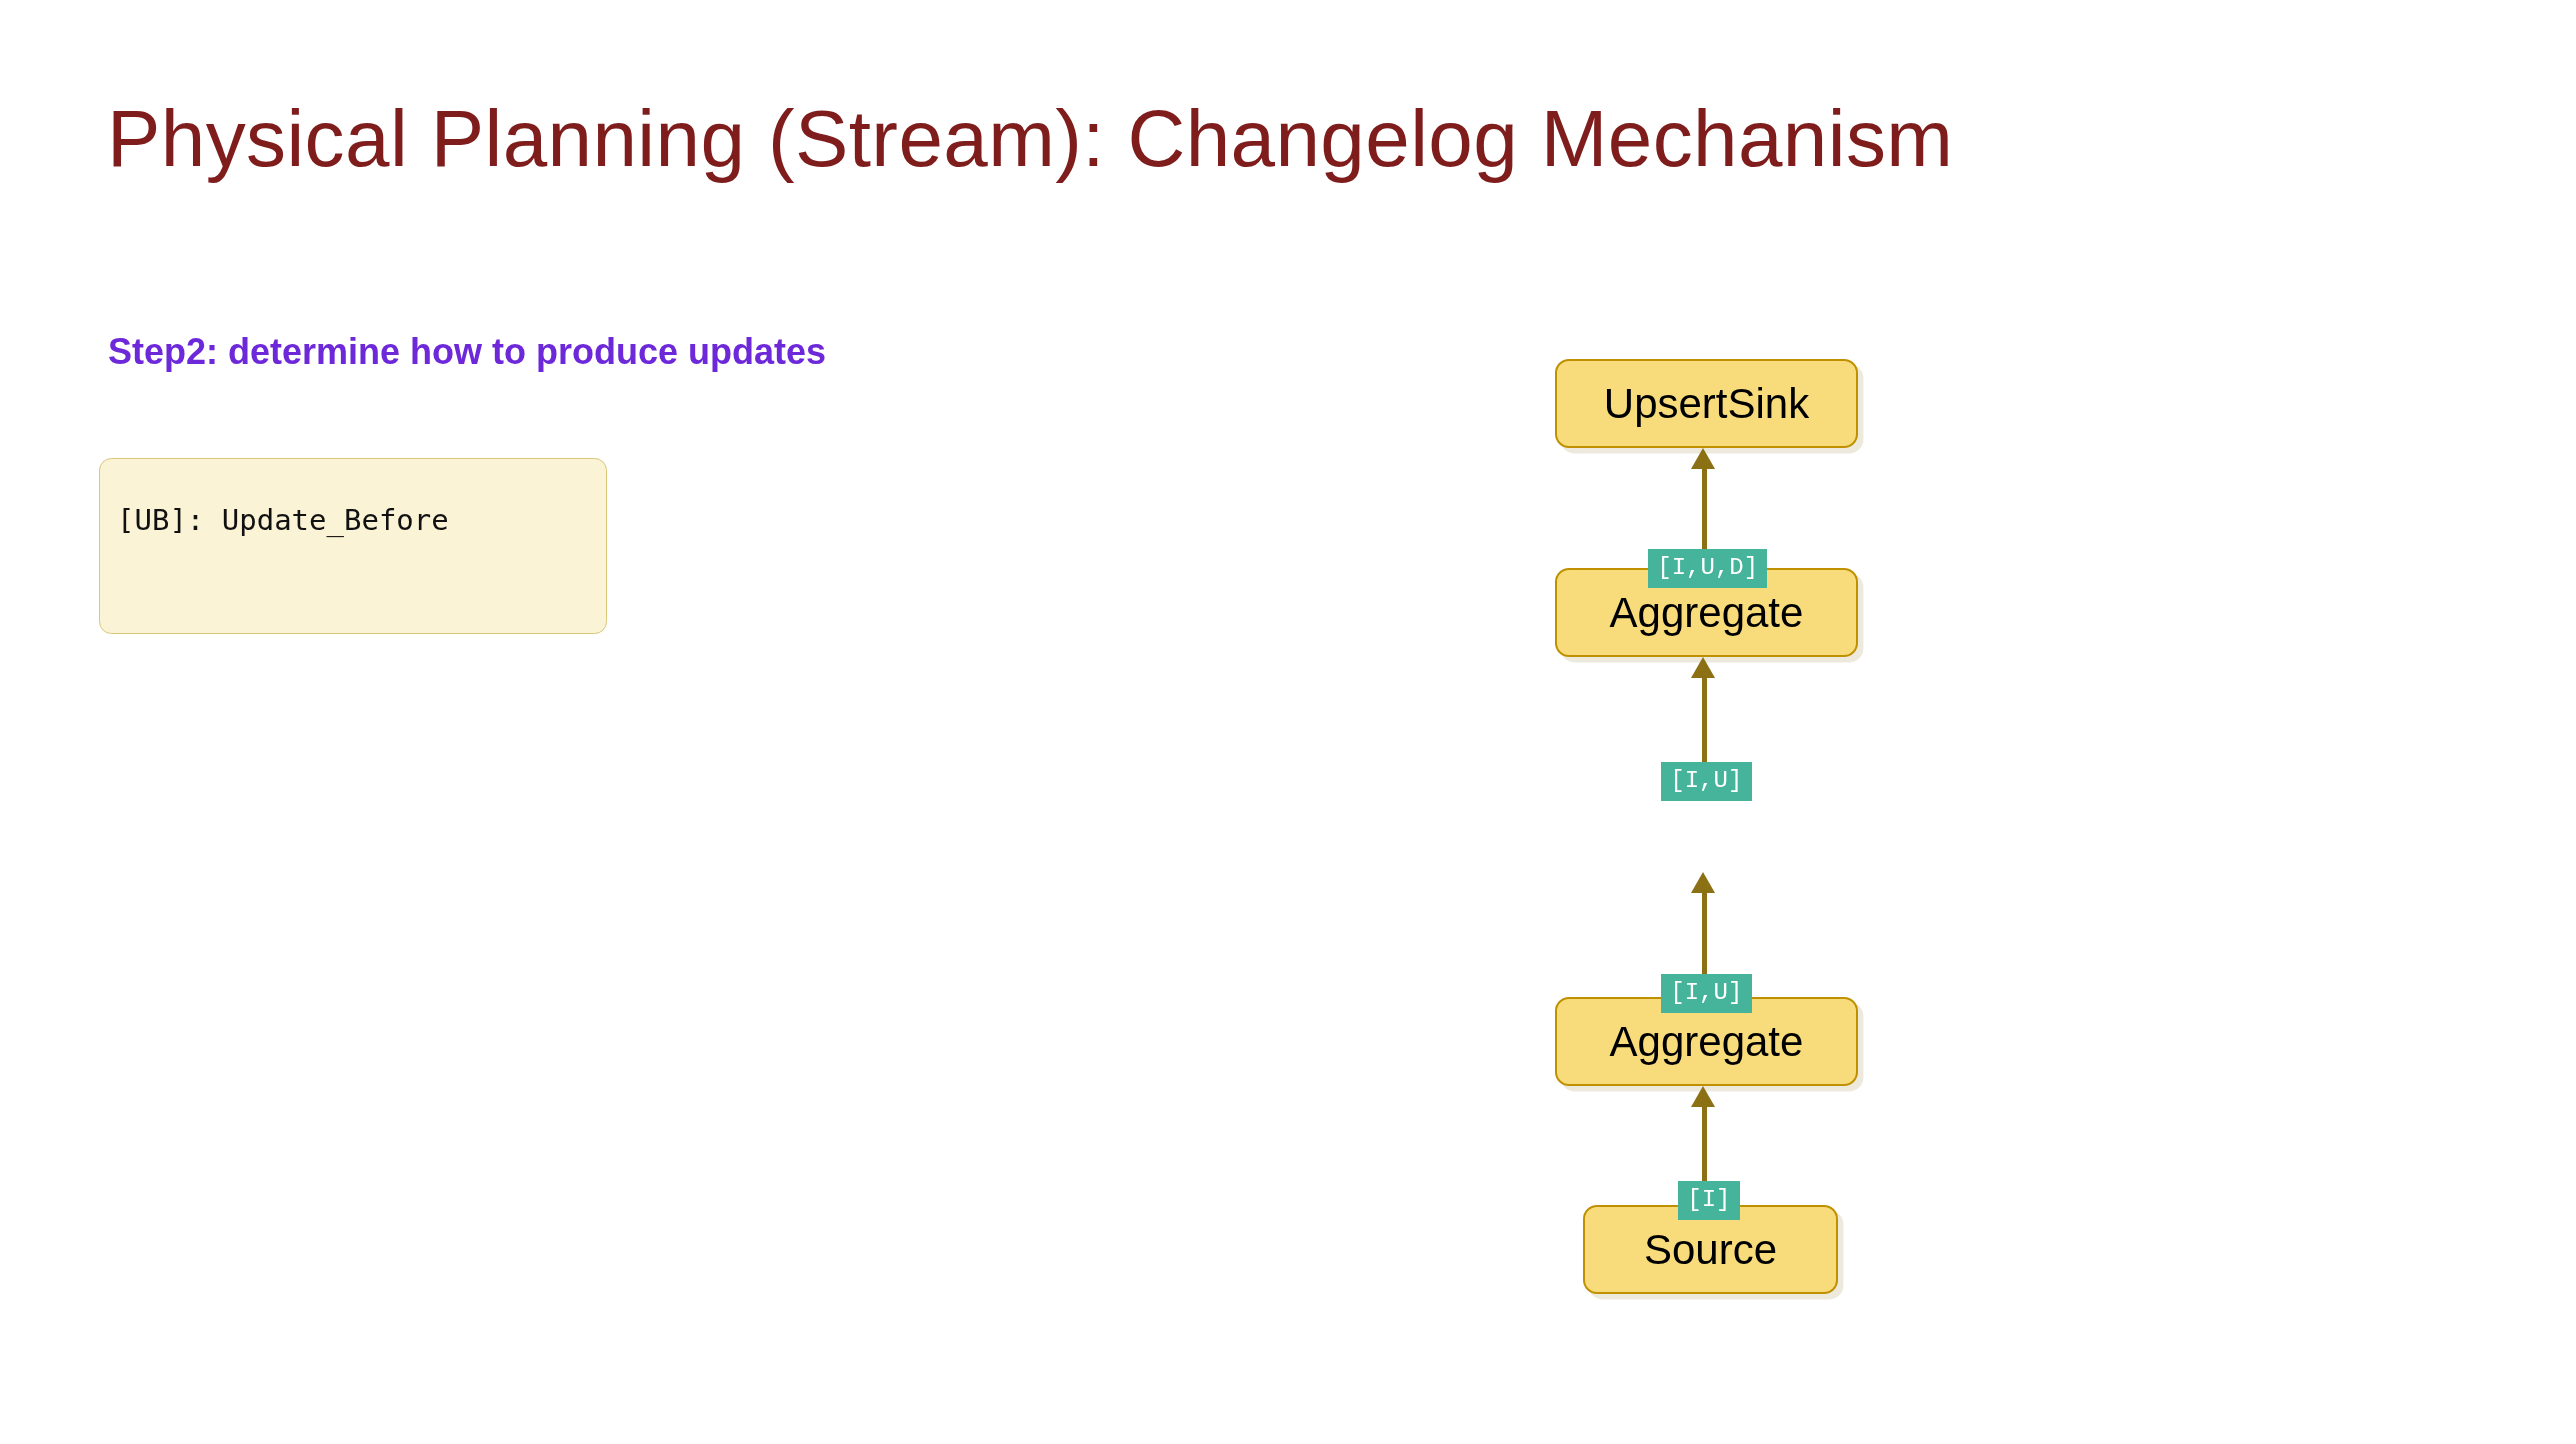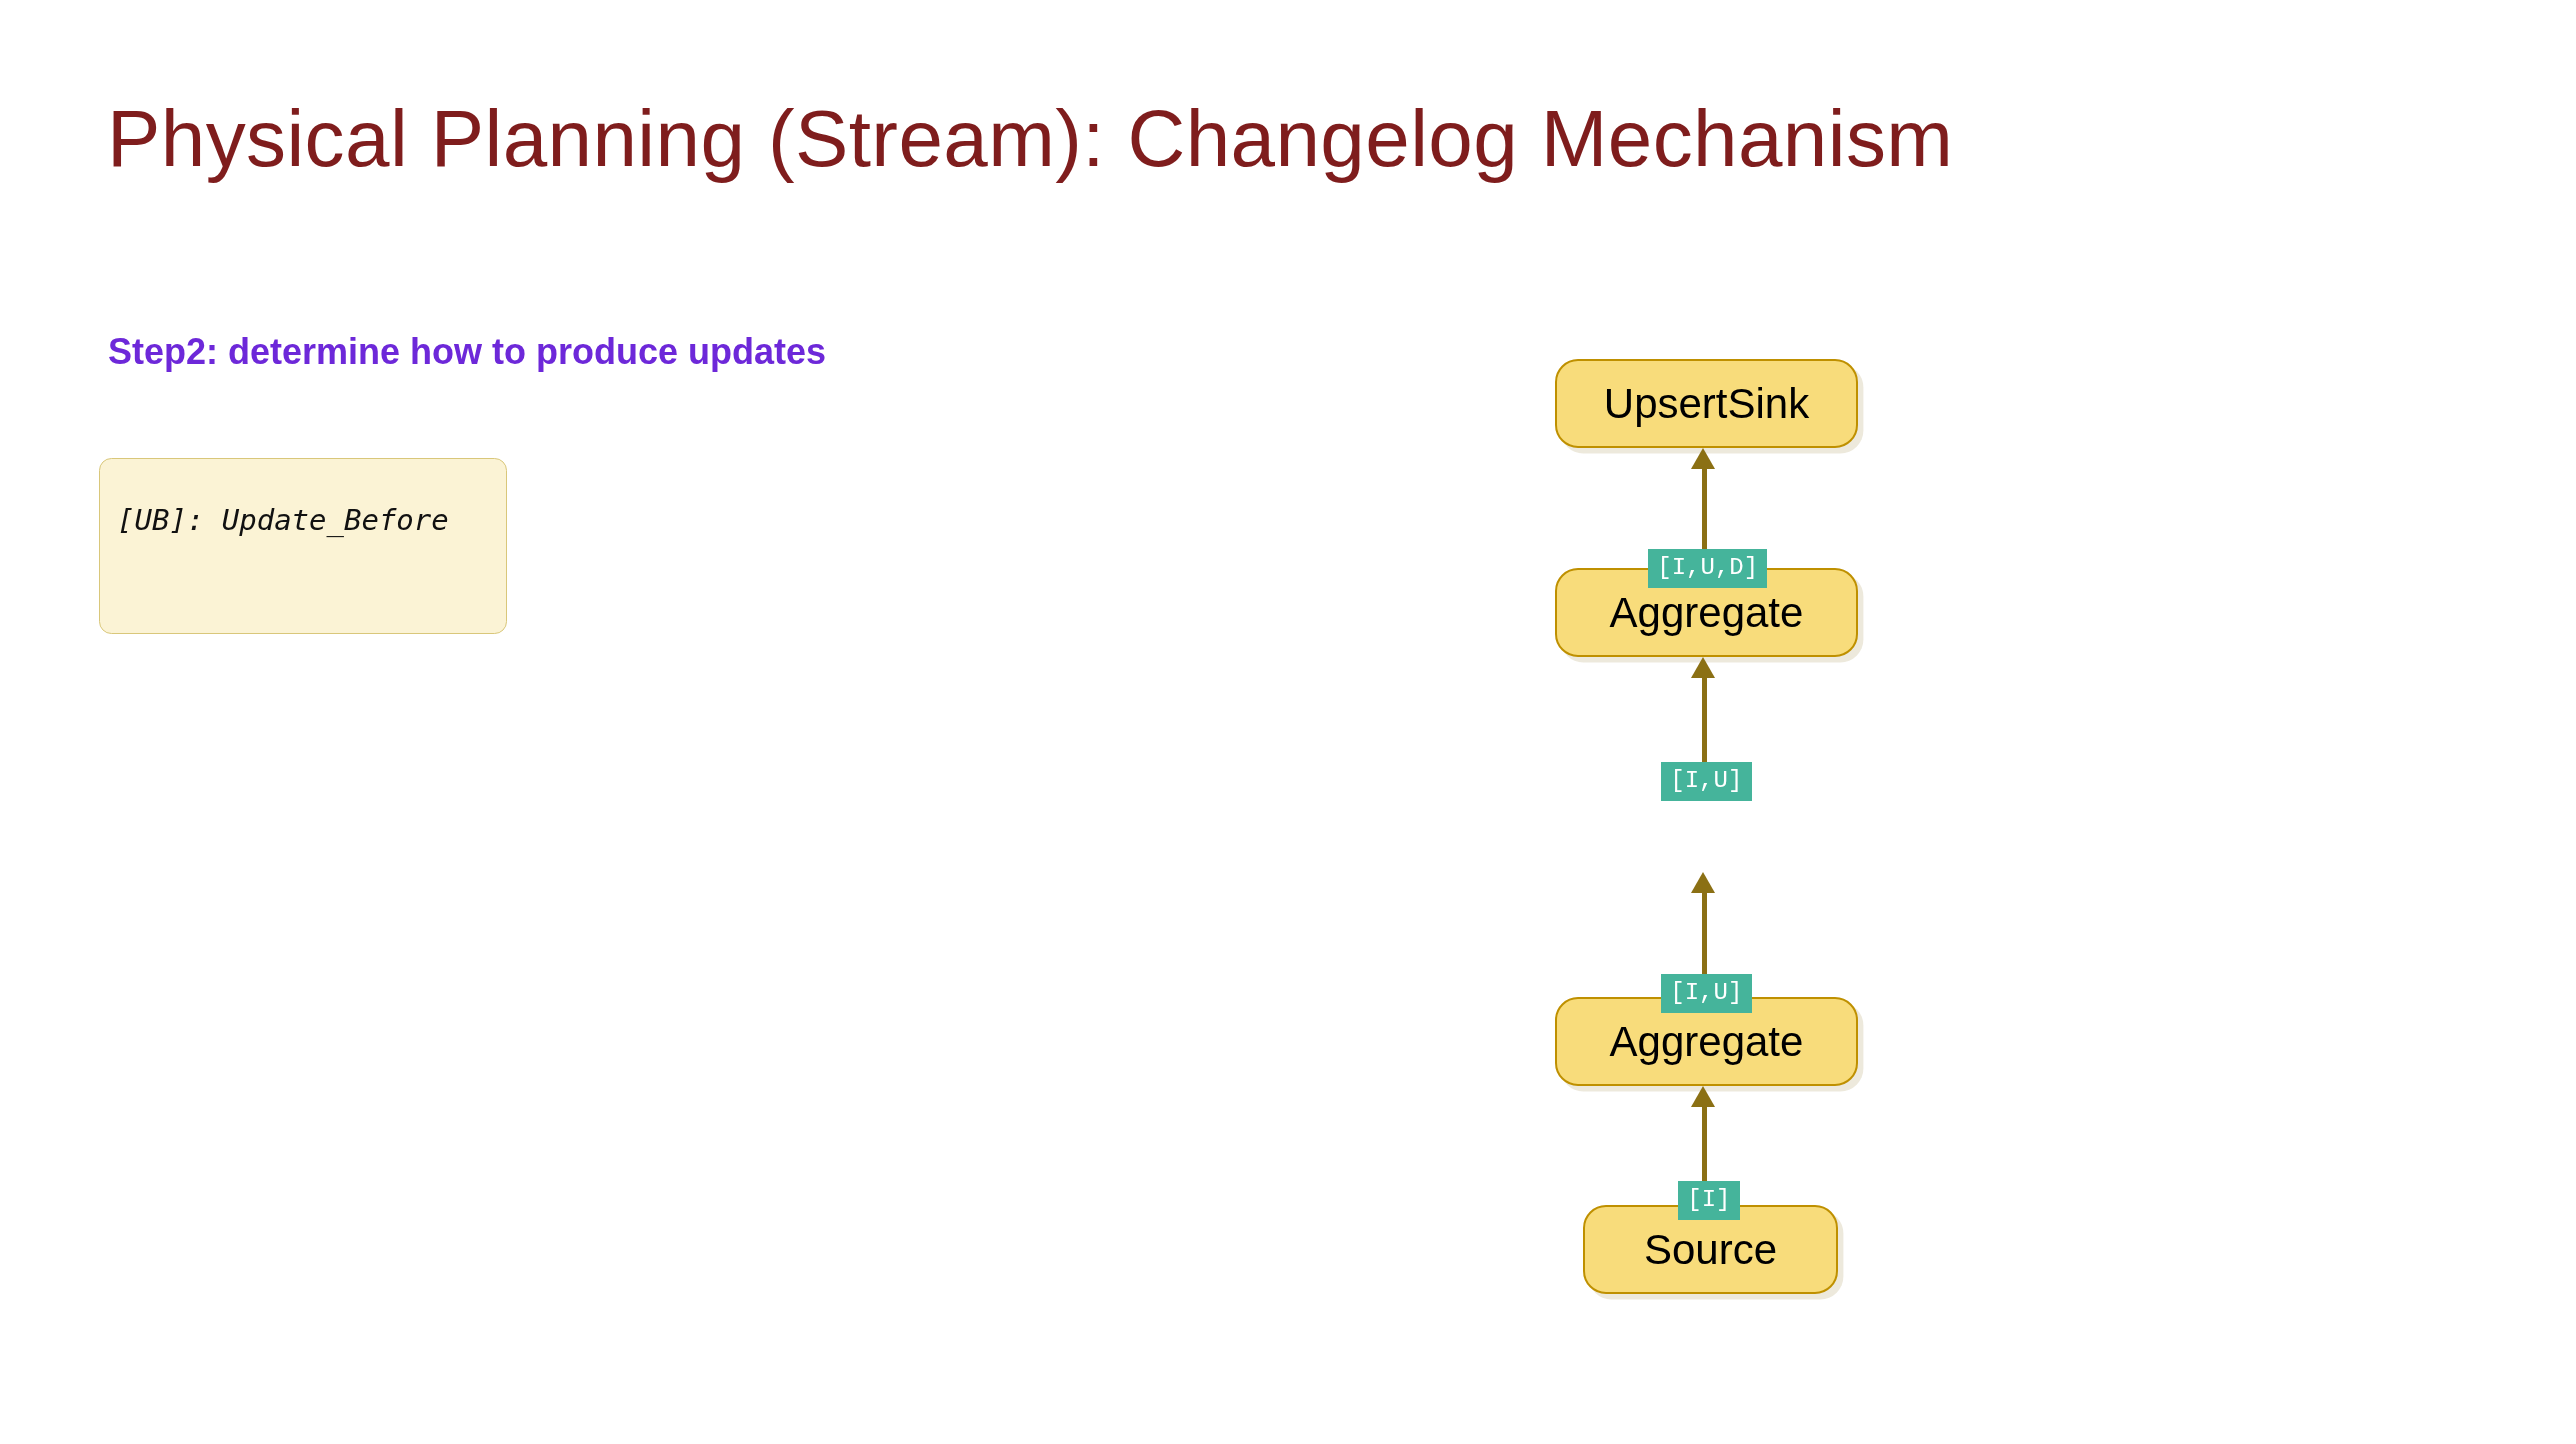--- a/index.html
+++ b/index.html
@@ -36,28 +36,27 @@
     font-weight: bold;
     color: #6d28d9;
     white-space: nowrap;
   }
 
   
   #legend-box {
     position: absolute;
     left: 99px;
     top: 458px;
-    width: 408px;
+    width: 508px;
     height: 176px;
     background: #FBF3D5;
     border: 1.5px solid #D9C77A;
     border-radius: 12.4px;
     box-sizing: border-box;
     padding: 42px 0 0 17px;
-    font-style: italic;
   }
   .legend-line {
     font-family: "DejaVu Sans Mono", monospace;
     font-size: 29px;
     color: #111111;
     line-height: 1.32;
     white-space: pre;
   }
 
   
@@ -68,21 +67,21 @@
     width: 2576px;
     height: 1444px;
     pointer-events: none;
   }
   #pipeline > * { pointer-events: auto; }
 
   .node {
     position: absolute;
     background: #F8DC7B;
     border: 2.3px solid #BF9000;
-    border-radius: 23px;
+    border-radius: 14px;
     box-sizing: border-box;
     box-shadow: 5.4px 5.4px 0 rgba(140,120,40,0.16);
     display: flex;
     align-items: center;
     justify-content: center;
   }
   .node-label {
     font-family: "Liberation Sans", sans-serif;
     font-size: 42px;
     font-weight: 400;

